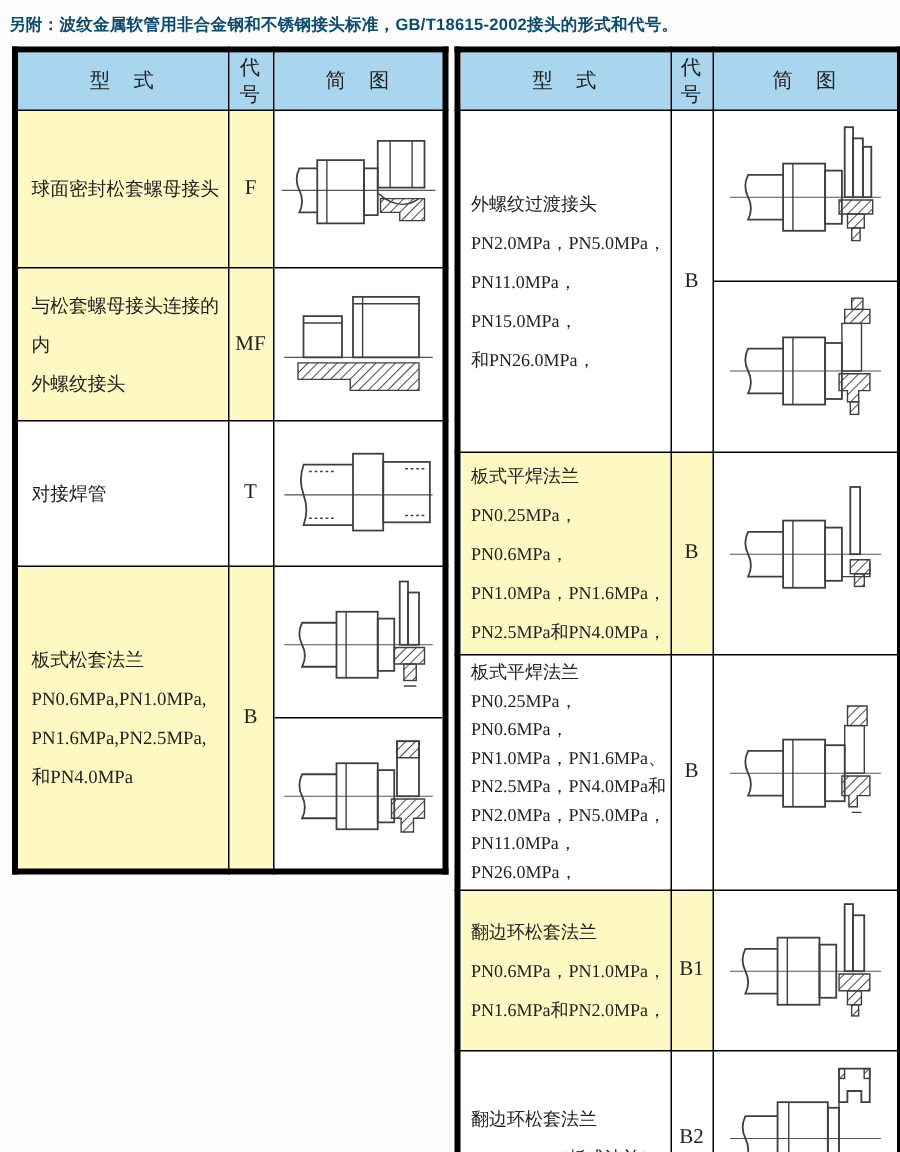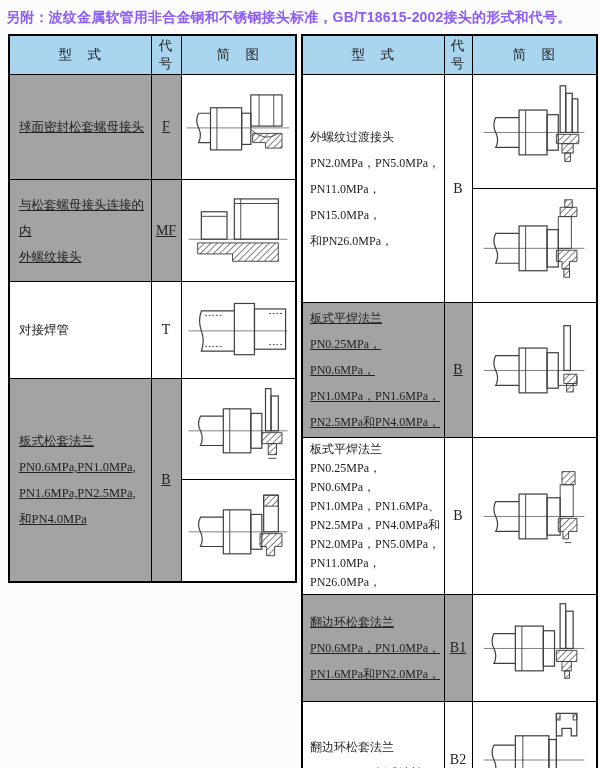--- a/index.html
+++ b/index.html
@@ -3,39 +3,39 @@
 <meta charset="utf-8">
 <style>
   html,body{margin:0;padding:0;}
   body{
     width:600px;height:768px;background:#fcfcfc;
     font-family:"Liberation Serif","DejaVu Serif",serif;
     color:#1a1a1a;position:relative;overflow:hidden;
   }
   .page-title{
     font-family:"Liberation Sans","DejaVu Sans",sans-serif;
-    font-weight:bold;font-size:14px;letter-spacing:.2px;
-    padding:9px 5px 0 6px;white-space:nowrap;color:#8b5cf6;
+    font-weight:bold;font-size:11px;letter-spacing:.2px;
+    padding:9px 5px 0 6px;white-space:nowrap;color:#0c4a6e;
   }
   .tables{display:flex;gap:4px;margin:7px 5px 0 8px;align-items:flex-start;}
-  table{border-collapse:collapse;table-layout:fixed;background:#fff;border:2px solid #000000;}
+  table{border-collapse:collapse;table-layout:fixed;background:#fff;border:4px solid #000000;}
   td,th{border:1px solid #000;overflow:hidden;}
   th{
     background:var(--hdr,#a9d5ef);font-weight:normal;font-size:13.5px;
     height:30px;letter-spacing:1px;color:#222;
   }
   .type-cell{
     font-size:12.5px;line-height:26px;padding:2px 2px 2px 9px;
     white-space:pre-line;vertical-align:middle;color:#222;
   }
   .rt .type-cell{font-size:12px;padding-left:7px;}
   .tight{line-height:19px;}
   .code-cell{text-align:center;font-size:14px;color:#222;}
   .diagram-cell{padding:0;text-align:center;vertical-align:middle;background:#fff;}
-  .hl{background:#a3a3a3;text-decoration:underline;}
+  .hl{background:#fef9c3;}
   .sub{display:flex;align-items:center;justify-content:center;}
   .sub.first{border-bottom:1px solid #000;}
   svg.dgm{display:block;margin:0 auto;}
   .dg{stroke:#3f3f3f;fill:none;stroke-width:1.3;}
   .dg2{stroke:#3f3f3f;fill:none;stroke-width:1;}
   .cl{stroke:#555;stroke-width:.8;}
   .ht{fill:url(#hatch);stroke:#3f3f3f;stroke-width:1;}
 </style>
 </head>
 <body>

